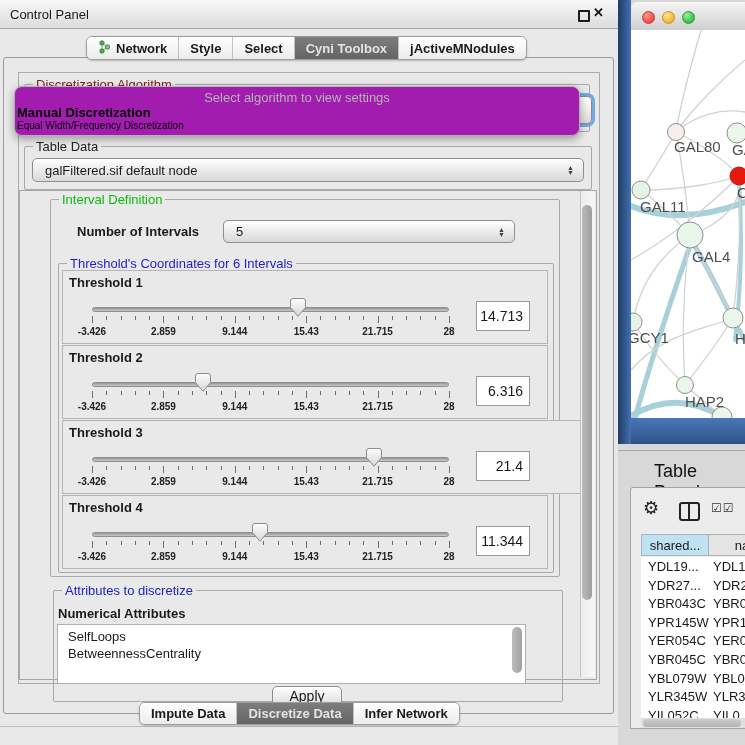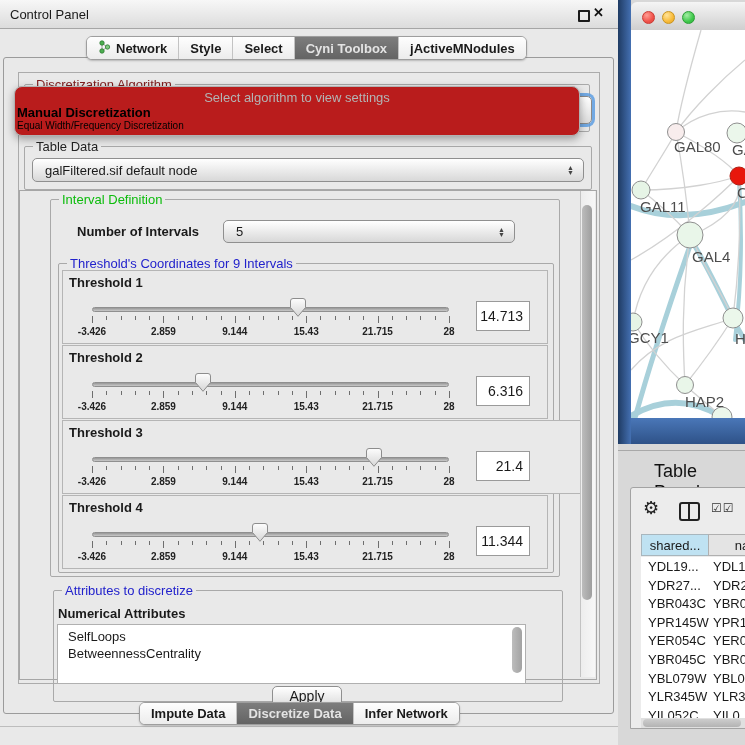--- a/index.html
+++ b/index.html
@@ -35,21 +35,21 @@
   
   .combo{background:linear-gradient(#ffffff,#d8d8d8);border:1px solid #8f8f8f;border-radius:5px;
     font-size:13px;display:flex;align-items:center;box-sizing:border-box;padding:0 22px 0 12px;}
   .combo-arrows{position:absolute;right:9px;top:50%;transform:translateY(-50%);
     display:flex;flex-direction:column;line-height:5px;font-size:7px;color:#444;}
   .focus-combo{left:32px;top:96px;width:558px;height:26px;border-radius:5px;z-index:4;
     background:linear-gradient(#ffffff,#dcdcdc);border:1px solid #8a8a8a;
     box-shadow:0 0 0 3px rgba(93,158,226,.85);}
 
   
-  .algo-popup{left:14px;top:86px;width:564px;height:48px;background:#b91c1c;
+  .algo-popup{left:14px;top:86px;width:564px;height:48px;background:#a21caf;
     border:1px solid #b2b2b2;border-radius:8px;z-index:20;
     box-shadow:0 3px 9px rgba(0,0,0,.35);overflow:hidden;}
   .popup-prompt{position:absolute;left:0;top:3px;width:100%;text-align:center;
     font-size:13px;color:#b4b4b4;}
   .popup-opt1{position:absolute;left:2px;top:18px;font-size:13px;font-weight:bold;color:#000;}
   .popup-opt2{position:absolute;left:2px;top:33px;font-size:10px;color:#000;}
 
   
   .scrollpane{left:19px;top:190px;width:576px;height:488px;border:1px solid #a6a6a6;
     background:#e9e9e9;overflow:hidden;}
@@ -193,21 +193,21 @@
   <span class="abs" style="left:77px;top:224px;font-size:13px;font-weight:bold;">Number of Intervals</span>
   <div class="abs combo" style="left:223px;top:220px;width:292px;height:23px;">
     <span>5</span>
     <span class="combo-arrows">
         <span>▲</span>
         <span>▼</span>
       </span>
   </div>
 
   <div class="abs group" style="left:58px;top:263px;width:494px;height:308px;">
-    <span class="group-label lbl-blue">Threshold's Coordinates for 9 Intervals</span>
+    <span class="group-label lbl-blue">Threshold's Coordinates for 6 Intervals</span>
   </div>
 
   <div class="abs threshold-panel" style="top:270px;">
     <span class="t-label">Threshold 1</span>
     <div class="slider-track"></div>
     <div class="slider-thumb" style="left: 227.059px;"><svg width="16" height="19" viewBox="0 0 16 19">
           <defs>
             <linearGradient id="tg" x1="0" y1="0" x2="0" y2="1">
               <stop offset="0" stop-color="#fdfdfd"></stop>
               <stop offset="1" stop-color="#d6d6d6"></stop>

